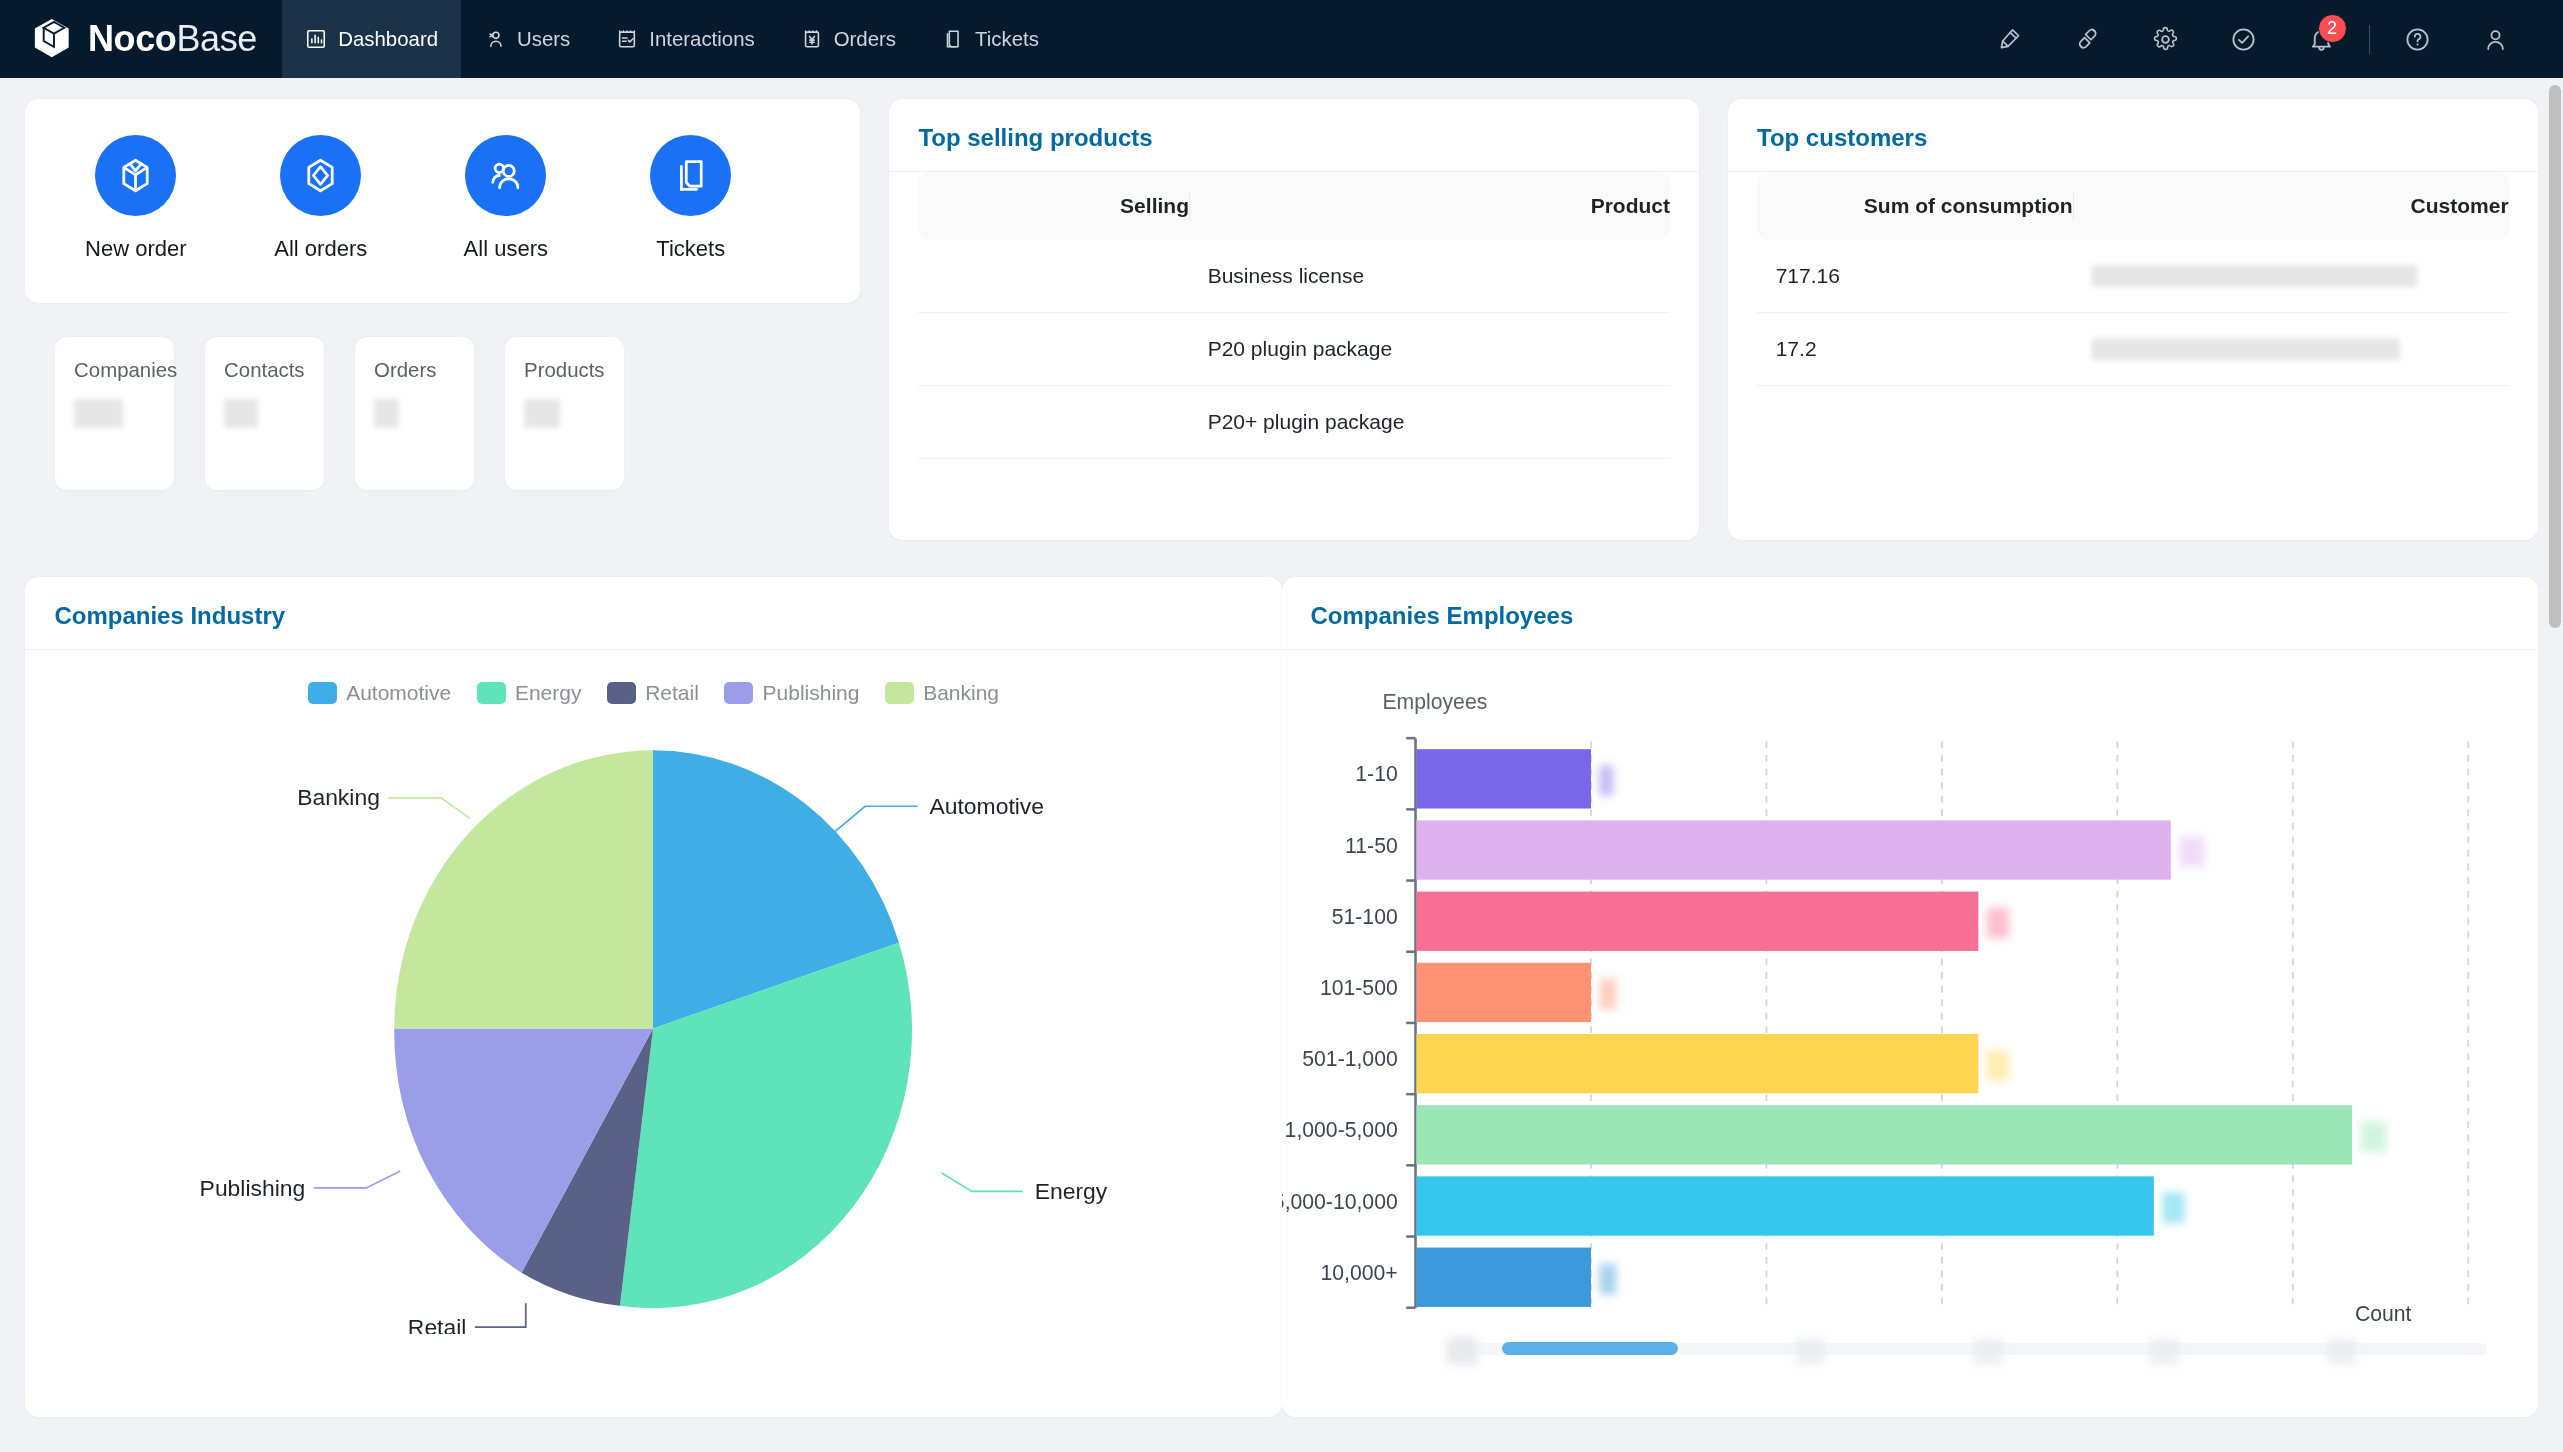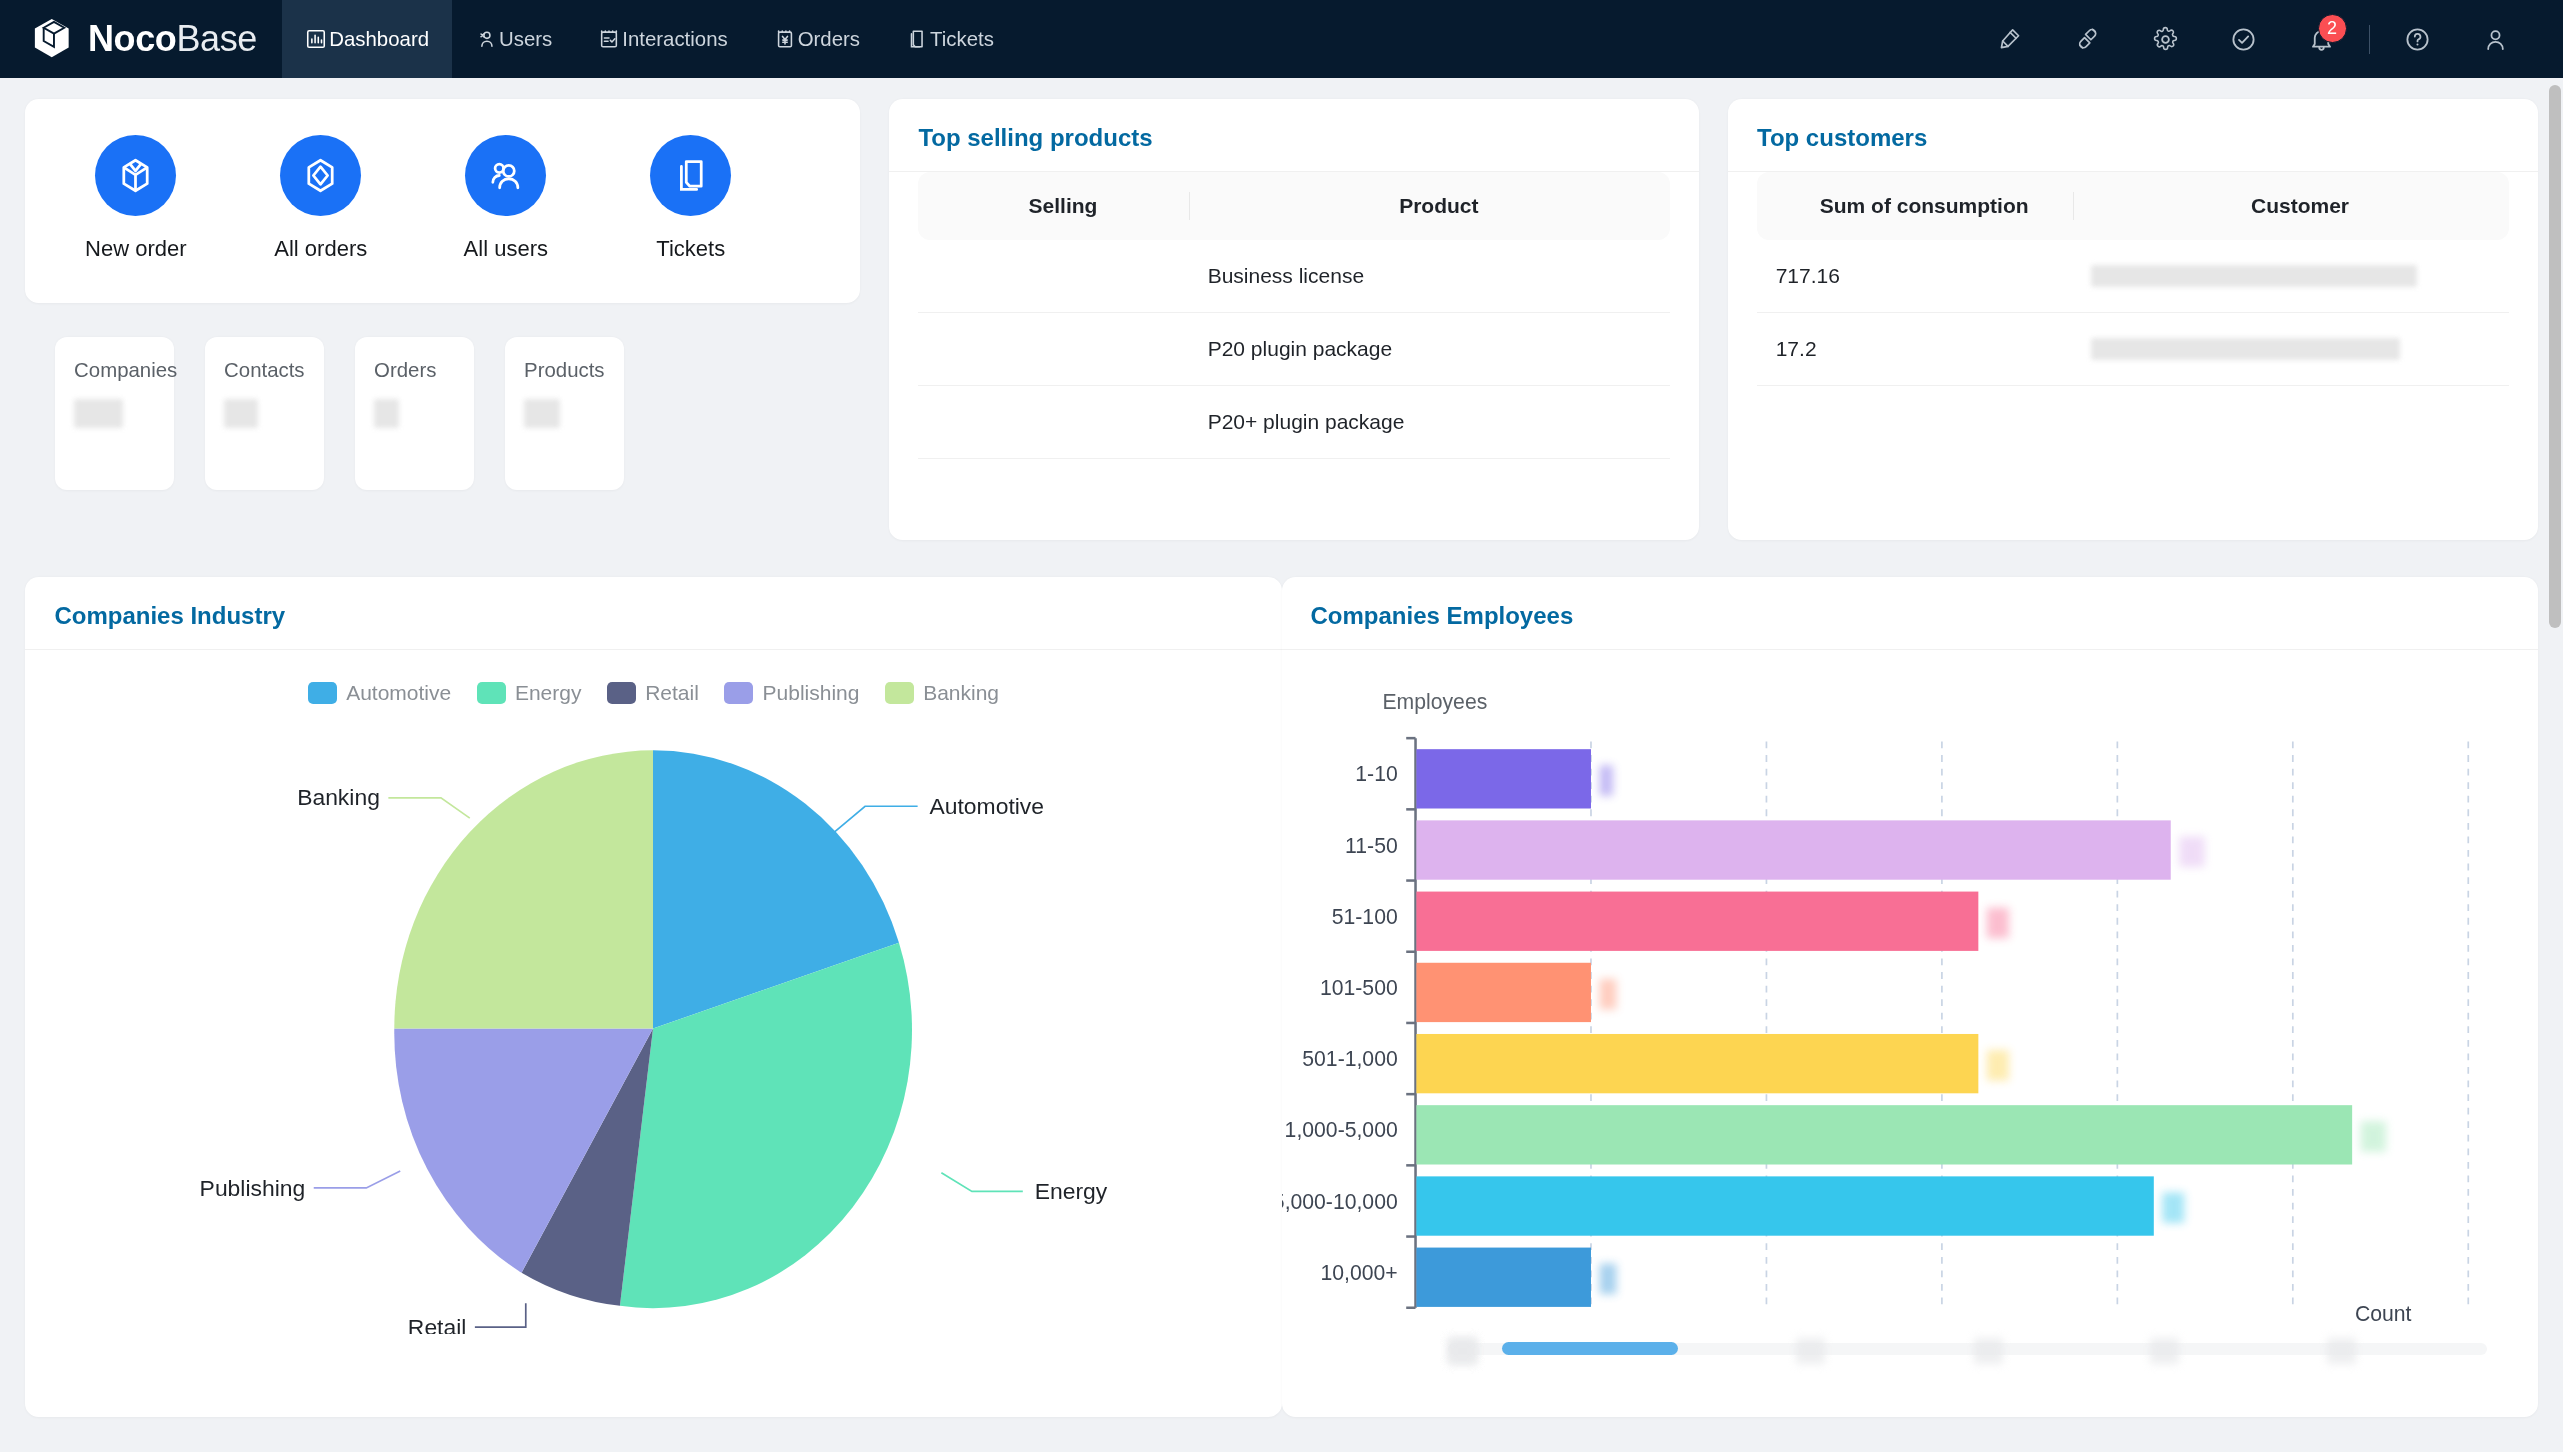--- a/index.html
+++ b/index.html
@@ -17,21 +17,21 @@
     display: flex; align-items: center;
     position: relative;
   }
   .brand { display: flex; align-items: center; padding: 0 0 0 29px; height: 102px; }
   .brand-logo { width: 47px; height: 47px; margin-right: 12px; }
   .brand-text { font-size: 36px; font-weight: 700; color: #ffffff; letter-spacing: -0.4px; line-height: 1; }
   .brand-text .light { font-weight: 300; color: #e9edf1; }
 
   .nav-items { display: flex; align-items: stretch; height: 78px; margin-left: 25.4px; }
   .nav-item {
-    display: flex; align-items: center; gap: 2px;
+    display: flex; align-items: center; gap: 11px;
     padding: 0 23px; height: 78px;
     color: #cdd5dd; font-size: 20.4px; cursor: pointer;
   }
   .nav-item.active { background: #1b3249; color: #ffffff; }
   .nav-item svg { display: block; }
 
   .nav-right { margin-left: auto; display: flex; align-items: center; padding-right: 29px; gap: 0; }
   .nav-icon-btn {
     width: 78px; height: 78px; display: flex; align-items: center; justify-content: center;
     cursor: pointer; position: relative;
@@ -85,21 +85,21 @@
     background: #e2e2e2; border-radius: 2.5px;
     filter: blur(2.5px); opacity: .85;
   }
   .stat-val { margin-top: 17px; height: 29px; width: 49px; }
 
   
   .tbl-card { flex: 1 1 0; min-width: 0; height: 441px; }
   .tbl-wrap { padding: 0 29px; }
   table { width: 100%; border-collapse: collapse; table-layout: fixed; }
   thead th {
-    background: #fafafa; text-align: center;
+    background: #fafafa; text-align: right;
     font-size: 21px; font-weight: 700; color: #1f2329;
     padding: 22px 0 22px 18.7px; position: relative;
   }
   thead th:first-child { border-radius: 12px 0 0 12px; }
   thead th:last-child  { border-radius: 0 12px 12px 0; }
   thead th + th::before {
     content: ""; position: absolute; left: 0; top: 20.4px; bottom: 20.4px; width: 0.8px; background: #e8e8e8;
   }
   tbody td {
     padding: 24px 0 24px 18.7px;

